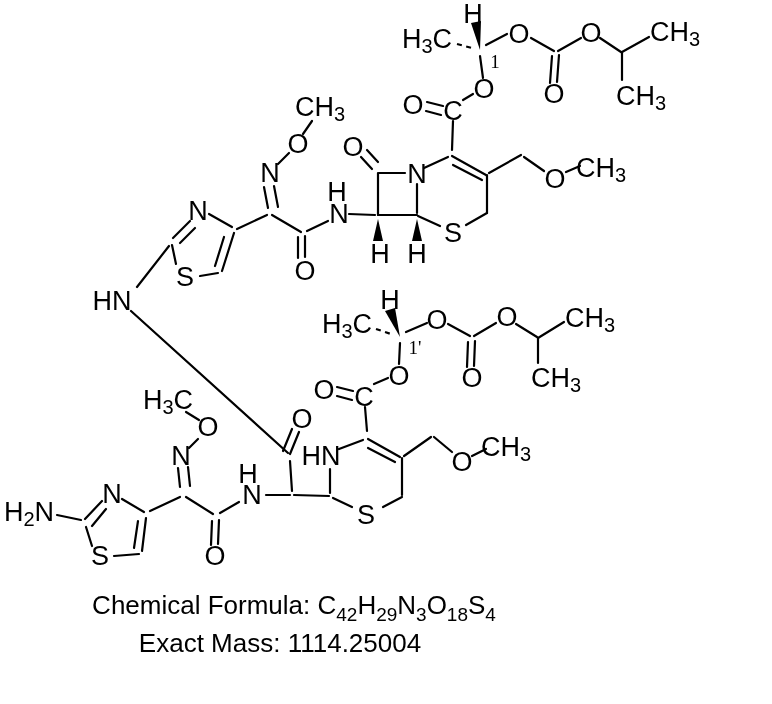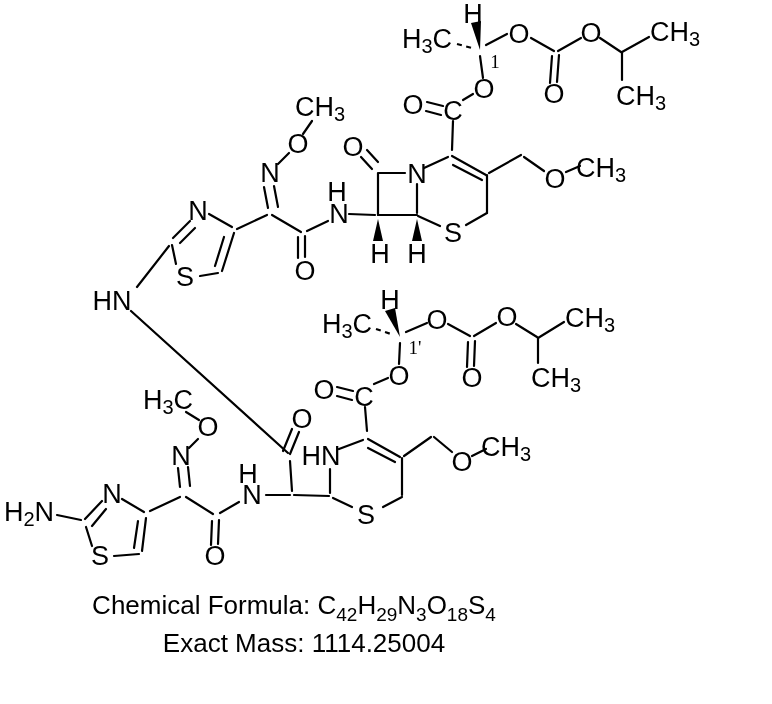--- a/index.html
+++ b/index.html
@@ -163,14 +163,14 @@
       <text x="252" y="495" text-anchor="middle" dominant-baseline="central" class="atom"><tspan dy="0">N</tspan></text>
       <text x="215" y="556" text-anchor="middle" dominant-baseline="central" class="atom"><tspan dy="0">O</tspan></text>
       <text x="181" y="456" text-anchor="middle" dominant-baseline="central" class="atom"><tspan dy="0">N</tspan></text>
       <text x="208" y="427" text-anchor="middle" dominant-baseline="central" class="atom"><tspan dy="0">O</tspan></text>
       <text x="168" y="400" text-anchor="middle" dominant-baseline="central" class="atom"><tspan dy="0">H</tspan><tspan dy="7" class="sub">3</tspan><tspan dy="-7">C</tspan></text>
       <text x="112" y="494" text-anchor="middle" dominant-baseline="central" class="atom"><tspan dy="0">N</tspan></text>
       <text x="100" y="556" text-anchor="middle" dominant-baseline="central" class="atom"><tspan dy="0">S</tspan></text>
       <text x="29" y="512" text-anchor="middle" dominant-baseline="central" class="atom"><tspan dy="0">H</tspan><tspan dy="7" class="sub">2</tspan><tspan dy="-7">N</tspan></text>
     </svg>
   <div class="cap" style="left:294px;top:608px"><span>Chemical Formula: C</span><sub>42</sub><span>H</span><sub>29</sub><span>N</span><sub>3</sub><span>O</span><sub>18</sub><span>S</span><sub>4</sub></div>
-  <div class="cap" style="left:304px;top:643px"><span>Exact Mass: 1114.25004</span></div>
+  <div class="cap" style="left:280px;top:643px"><span>Exact Mass: 1114.25004</span></div>
 </div>
 
 </body></html>

